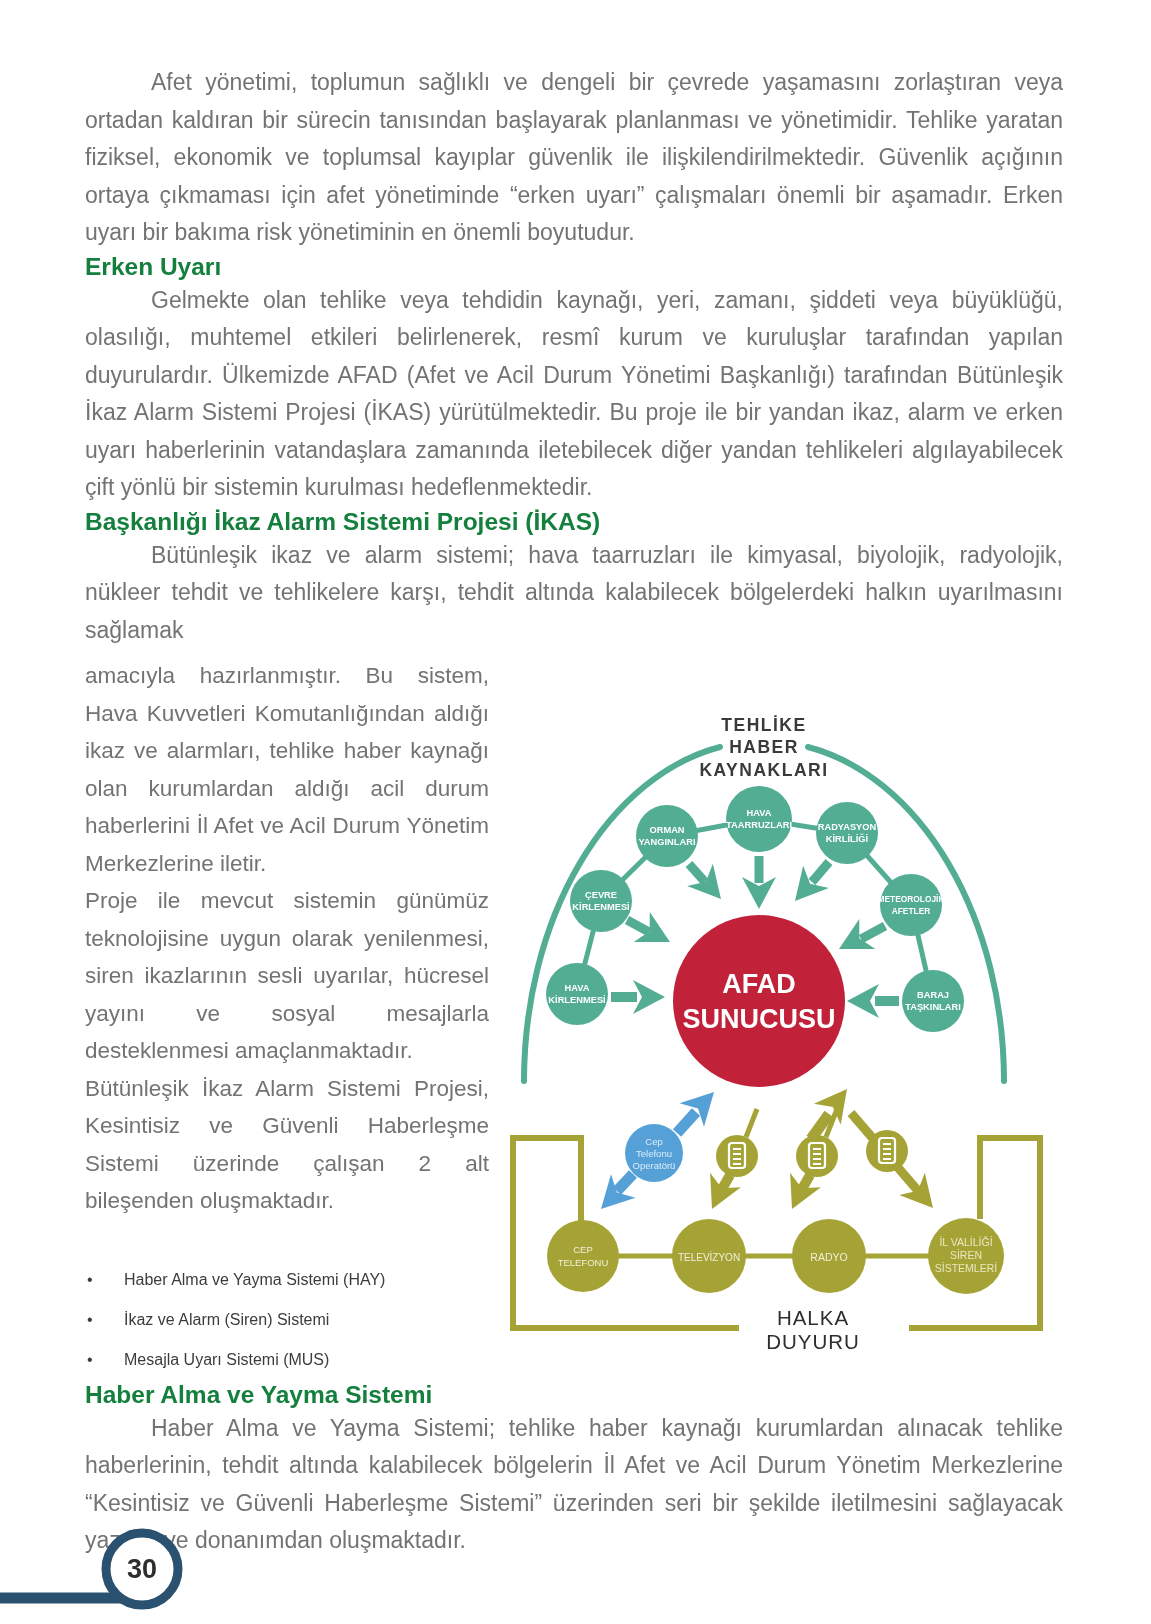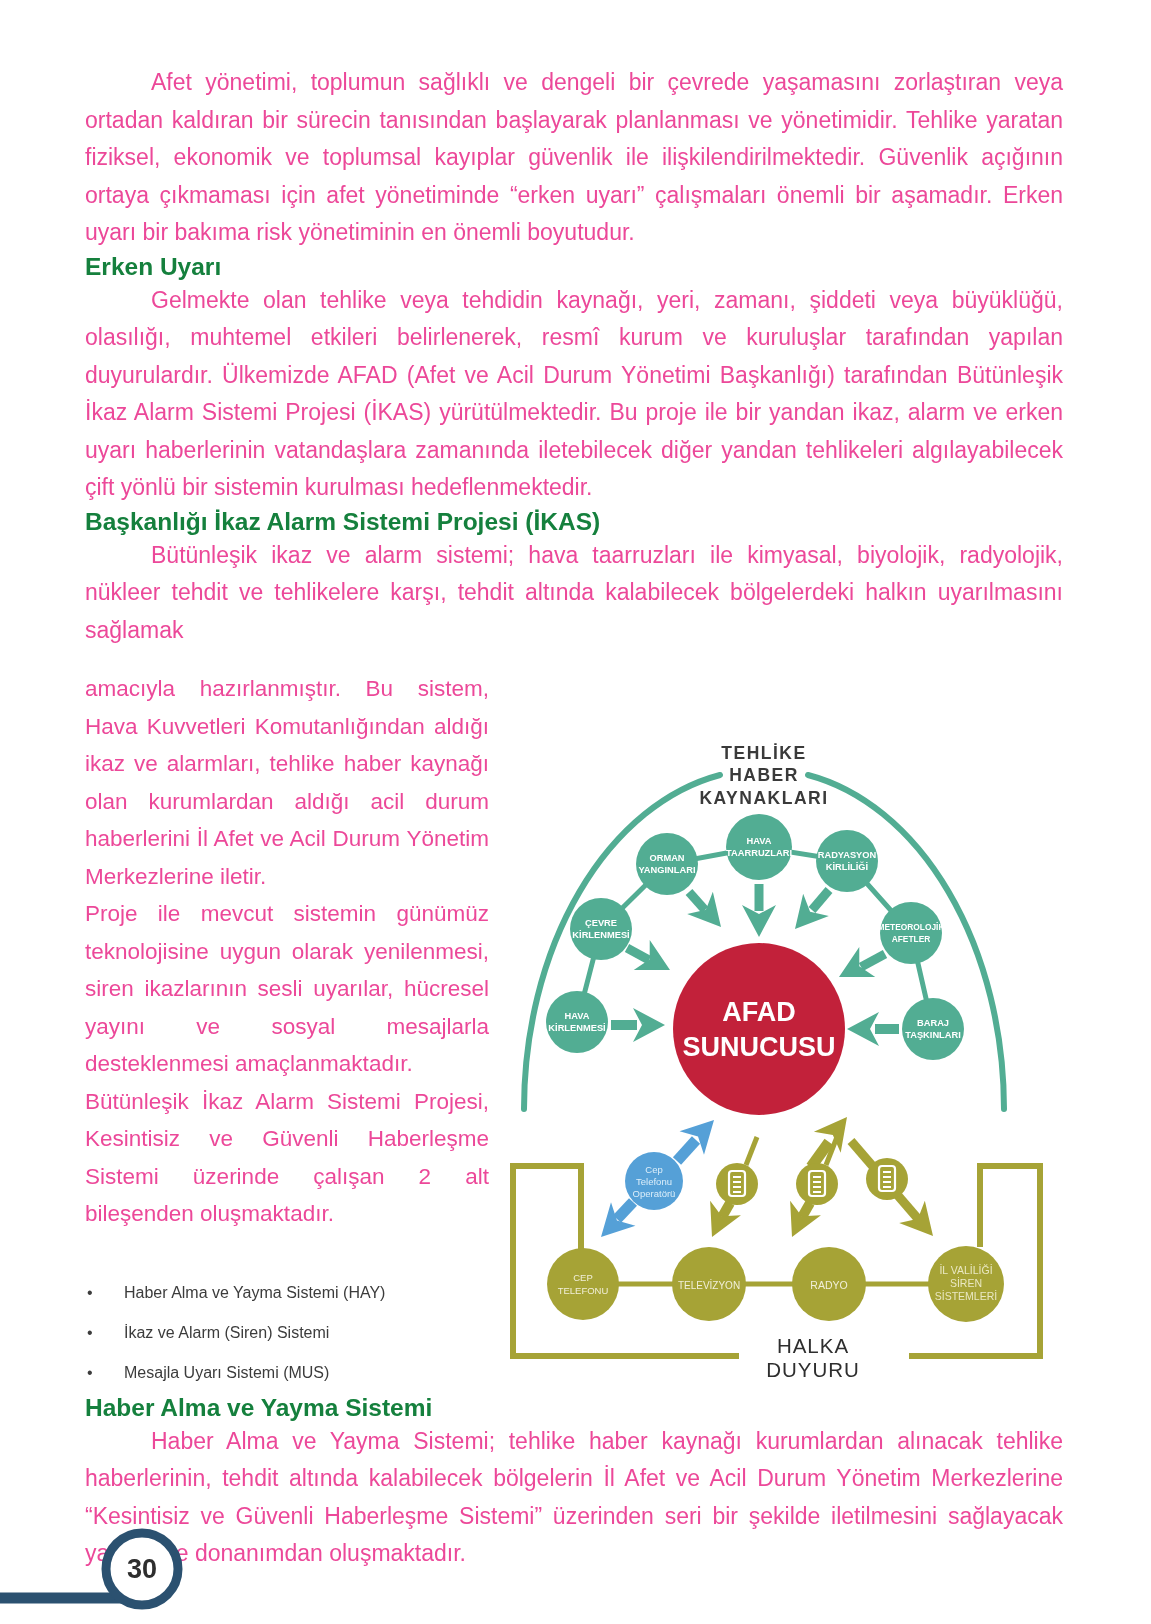--- a/index.html
+++ b/index.html
@@ -5,32 +5,32 @@
   html,body{margin:0;padding:0;}
   body{
     width:1151px;height:1624px;position:relative;overflow:hidden;
     background:#ffffff;
     font-family:"Liberation Sans","DejaVu Sans",sans-serif;
     color:#3c3c3c;
   }
   .page{padding:64px 88px 0 85px;position:relative;}
   p.body{
     font-size:23px;line-height:37.5px;text-align:justify;margin:0;
-    color:#ec4899;
+    color:#737373;
   }
   p.indent{text-indent:66px;}
   h2.red{
     color:#15803d;font-size:24.5px;font-weight:bold;margin:0;
     line-height:30px;
   }
   .h-erken{margin-top:16px;}
   .p2{margin-top:17px;}
   .h-ikas{margin-top:38px;}
   .p3{margin-top:20px;}
-  .row{display:flex;align-items:flex-end;margin-top:21px;}
+  .row{display:flex;align-items:center;margin-top:8px;}
   .leftcol{width:404px;flex:0 0 404px;}
   .leftcol p.body{font-size:22.5px;line-height:37.5px;}
   ul.bullets{
     list-style:none;margin:40px 0 0 0;padding:0;
   }
   ul.bullets li{
     font-size:16px;line-height:40px;position:relative;padding-left:39px;
   }
   ul.bullets li::before{
     content:"•";position:absolute;left:2px;top:0;color:#3c3c3c;

